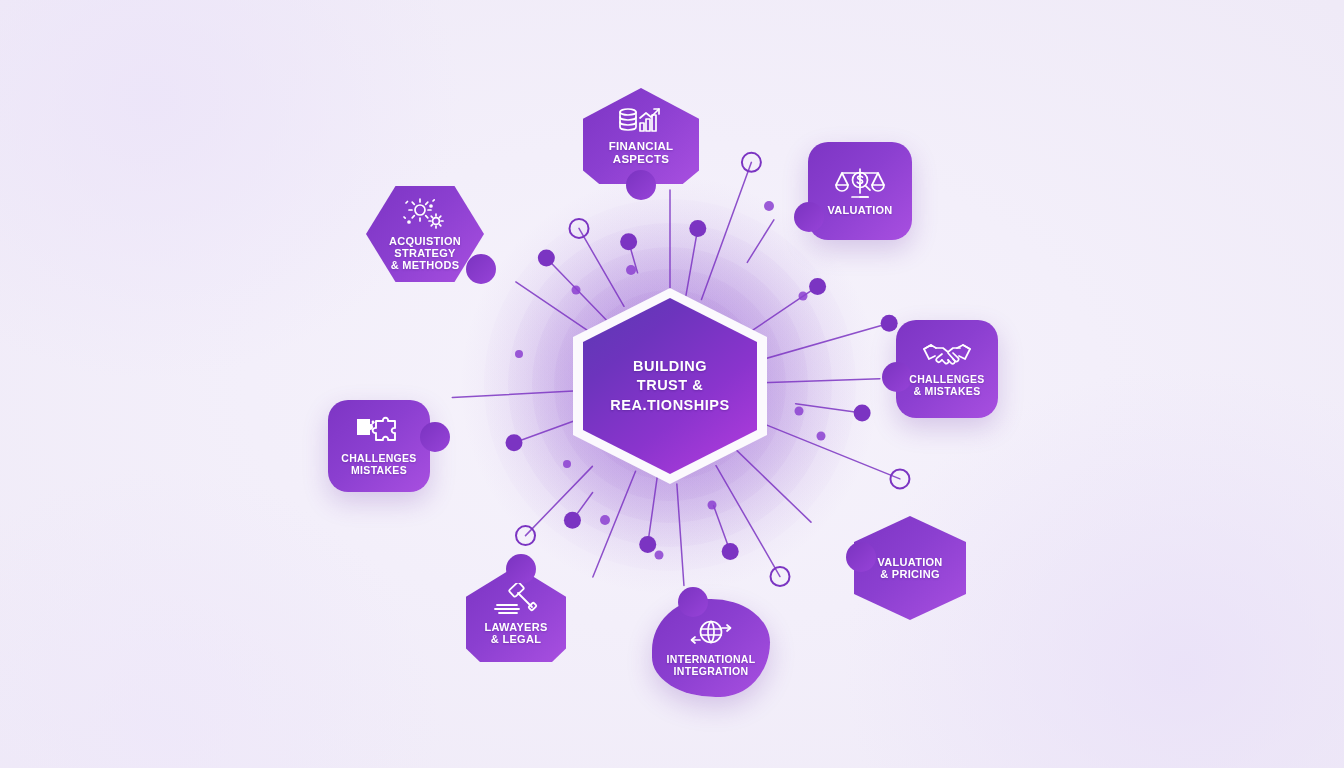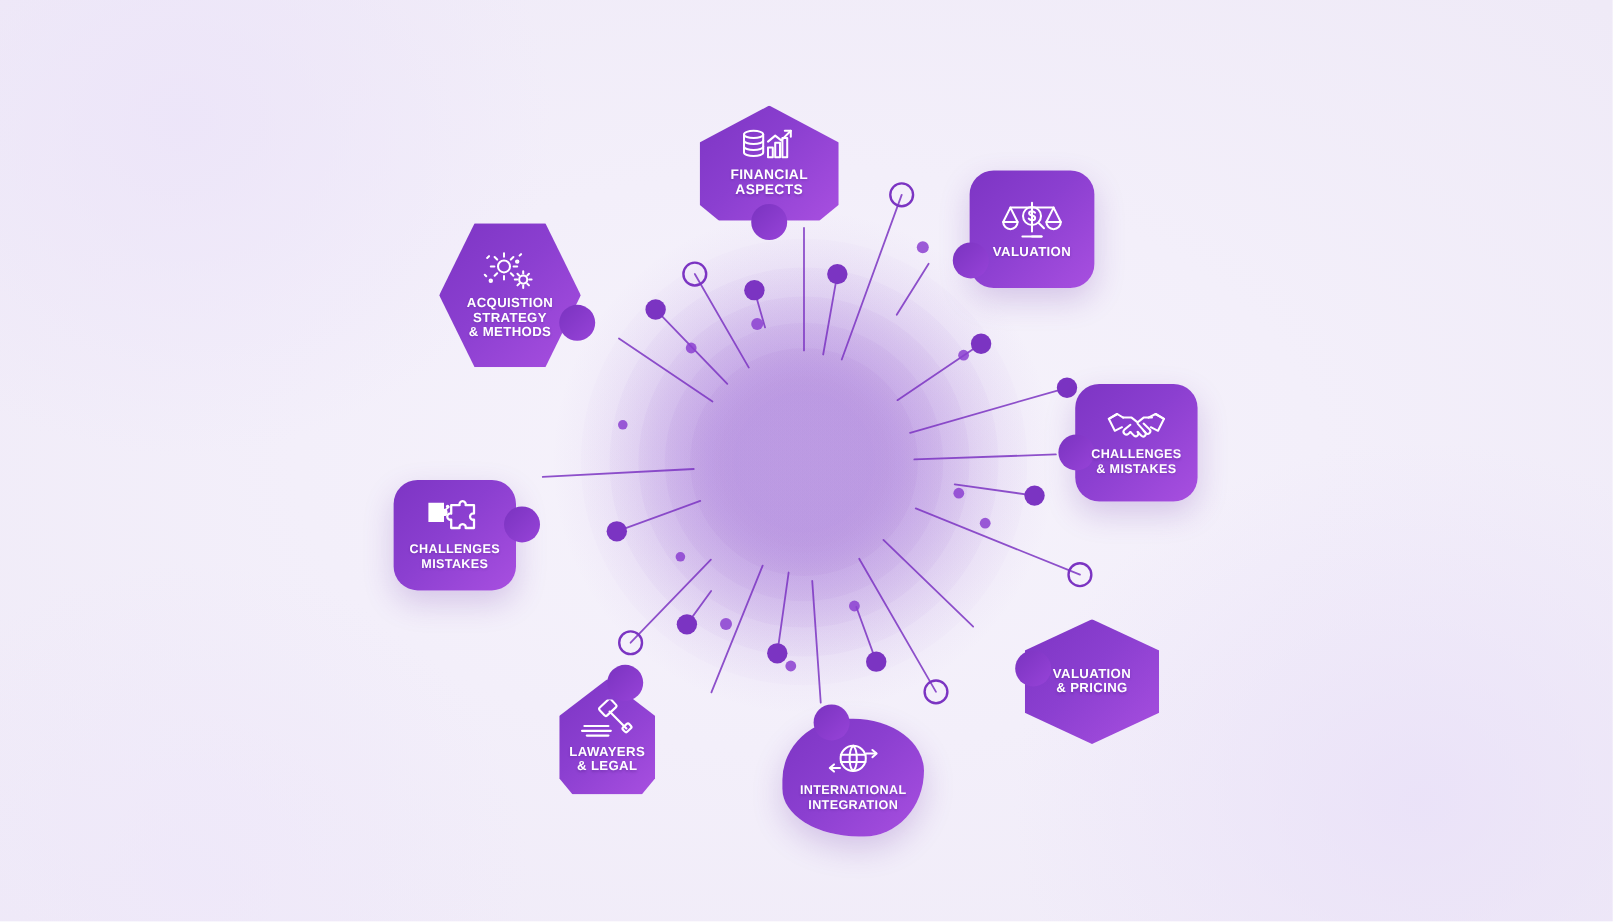--- a/index.html
+++ b/index.html
@@ -269,21 +269,21 @@
       <path d="M44 7l-6 12h12z"></path>
             <path d="M38 19a6 6 0 0 0 12 0"></path>
       <circle cx="26" cy="14" r="7.5"></circle>
       <path d="M28.5 11.2c-.6-.8-1.6-1.2-2.6-1.2-1.3 0-2.3.7-2.3 1.8 0 2.4 5 1.3 5 3.8 0 1.2-1.1 1.9-2.5 1.9-1.2 0-2.2-.5-2.8-1.3"></path>
       <path d="M26 8.4v1.4M26 17.9v1.4"></path>
       <path d="M31.4 19.6l4.6 4.6"></path>
     </svg>
         </span>
         <span class="label">VALUATION</span>
       </div>
-      <div class="node" style="left: 366px; top: 186px; width: 118px; height: 120px; font-size: 11px; z-index: 5;">
+      <div class="node" style="left: 366px; top: 186px; width: 118px; height: 96px; font-size: 11px; z-index: 5;">
         <div class="shape hexa-flat"></div>
         <div class="pin" style="left: 100px; top: 68px;"></div>
         <span class="glyph">
     <svg width="50" height="34" viewBox="0 0 50 34" fill="none" stroke="#fff" stroke-width="1.7" stroke-linecap="round" stroke-linejoin="round">
       <circle cx="20" cy="13" r="5"></circle>
       <path d="M20 2v3M20 21v3M9 13h3M28 13h3M12.2 5.2l2.1 2.1M25.7 18.7l2.1 2.1M27.8 5.2l-2.1 2.1M14.3 18.7l-2.1 2.1"></path>
       <circle cx="36" cy="24" r="3.4"></circle>
       <path d="M36 17v2M36 29v2M29 24h2M41 24h2M31.2 19.2l1.4 1.4M39.4 27.4l1.4 1.4M40.8 19.2l-1.4 1.4M32.6 27.4l-1.4 1.4"></path>
       <path d="M6 6l1.5-1.5M4 20l1.2 1.2M33 4l1.2-1.2"></path>
       <circle cx="9" cy="25" r="1"></circle>
@@ -320,21 +320,21 @@
     <svg width="50" height="34" viewBox="0 0 50 34" fill="none">
       <path d="M3 4h13v5a3 3 0 1 1 0 6v5H3z" fill="#fff"></path>
       <path d="M22 6h7a2.6 2.6 0 1 1 5 0h7v7a2.6 2.6 0 1 0 0 5v7h-7a2.6 2.6 0 1 0-5 0h-7v-7a2.6 2.6 0 1 1 0-5z" fill="none" stroke="#fff" stroke-width="1.9" stroke-linejoin="round"></path>
       <circle cx="19" cy="7" r="1.4" fill="#fff"></circle>
       <path d="M17 10l3-2.5" stroke="#fff" stroke-width="1.4" stroke-linecap="round"></path>
     </svg>
         </span>
         <span class="label">CHALLENGES
 MISTAKES</span>
       </div>
-      <div class="node" style="left: 466px; top: 566px; width: 80px; height: 96px; font-size: 11px; z-index: 5;">
+      <div class="node" style="left: 466px; top: 566px; width: 100px; height: 96px; font-size: 11px; z-index: 5;">
         <div class="shape pentagon"></div>
         <div class="pin" style="left: 40px; top: -12px;"></div>
         <span class="glyph">
     <svg width="48" height="34" viewBox="0 0 48 34" fill="none" stroke="#fff" stroke-width="1.8" stroke-linecap="round" stroke-linejoin="round">
       <rect x="18" y="2" width="13" height="9" rx="1.6" transform="rotate(-43 24.5 6.5)"></rect>
       <path d="M26 10l14 14"></path>
       <rect x="37" y="21" width="7" height="5" rx="1.4" transform="rotate(-43 40.5 23.5)"></rect>
       <path d="M3 26h24"></path>
       <path d="M5 22h20"></path>
       <path d="M7 30h18"></path>
@@ -361,14 +361,21 @@
 INTEGRATION</span>
       </div>
       <div class="node" style="left: 854px; top: 516px; width: 112px; height: 104px; font-size: 11px; z-index: 5;">
         <div class="shape hexa"></div>
         <div class="pin" style="left: -8px; top: 26px;"></div>
         <span class="label">VALUATION
 &amp; PRICING</span>
       </div>
     </div>
 
+  <div id="center-node">
+    <div class="halo-plate"></div>
+    <div class="hex-fill"></div>
+    <div class="center-label">BUILDING
+TRUST &amp;
+REA.TIONSHIPS</div>
+  </div>
 
 </div>
 
 </body></html>

